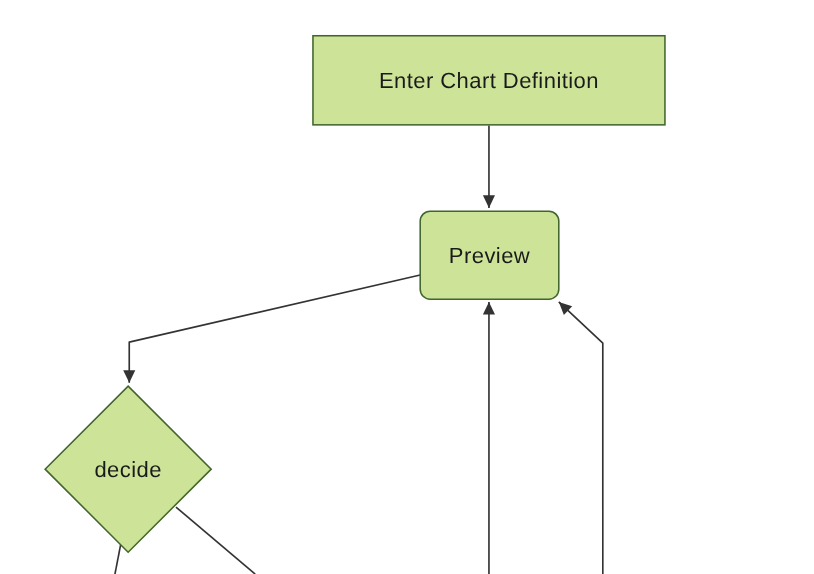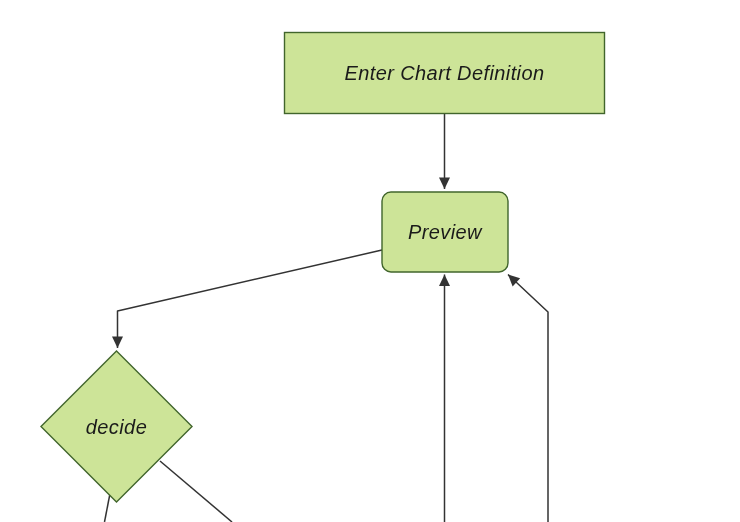--- a/index.html
+++ b/index.html
@@ -8,21 +8,20 @@
     width: 740px;
     height: 522px;
     background: #ffffff;
     overflow: hidden;
     font-family: "Liberation Sans", sans-serif;
   }
   .canvas-wrap {
     position: relative;
     width: 740px;
     height: 522px;
-    font-style: italic;
   }
   svg.flowchart {
     display: block;
     width: 740px;
     height: 522px;
   }
   .edge {
     fill: none;
     stroke-width: 1.5px;
     stroke-linecap: butt;

